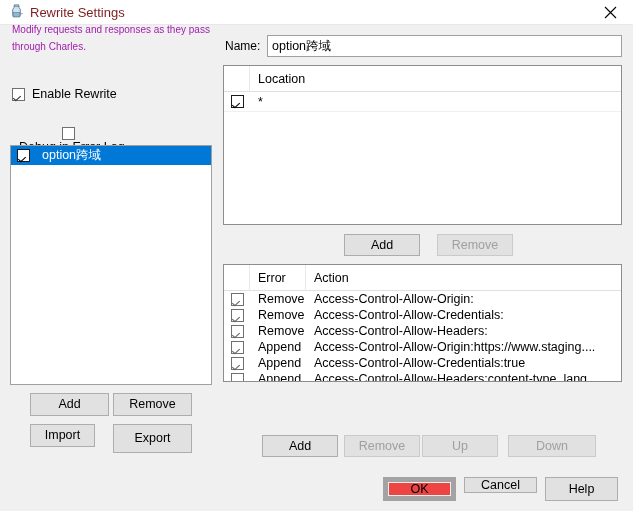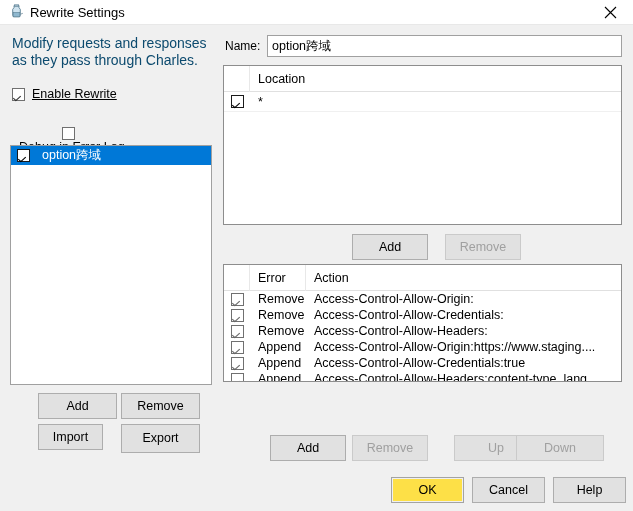--- a/index.html
+++ b/index.html
@@ -23,47 +23,47 @@
     background: #ffffff;
     border-bottom: 1px solid #e8e8e8;
   }
   #app-icon {
     position: absolute; left: 8px; top: 4px;
     width: 17px; height: 17px;
   }
   #title-text {
     position: absolute; left: 30px; top: 4px;
     font-size: 13px; line-height: 17px;
-    color: #000000;
+    color: #7f1d1d;
     white-space: nowrap;
   }
   #close-btn {
     position: absolute; right: 0; top: 0;
     width: 46px; height: 25px;
     display: flex; align-items: center; justify-content: center;
     cursor: default;
   }
   #close-btn svg { display: block; }
 
   
   #desc {
-    position: absolute; left: 12px; top: 35px;
+    position: absolute; left: 12px; top: 21px;
     width: 200px;
-    font-size: 14px;
+    font-size: 10px;
     line-height: 17px;
-    color: #0c4a6e;
+    color: #a21caf;
   }
 
   .cbrow {
     position: absolute; left: 12px;
     height: 16px;
     display: flex; align-items: center;
     white-space: nowrap;
   }
-  #cb-enable  { top: 86px; text-decoration: underline; }
+  #cb-enable  { top: 86px; }
   #cb-debug   { top: 127px; flex-direction: column; }
   .cbrow .cblabel { margin-left: 7px; font-size: 12.5px; }
 
   .wincb {
     width: 13px; height: 13px;
     border: 1px solid #707070;
     background: #fff;
     position: relative;
     flex: 0 0 auto;
   }
@@ -104,27 +104,26 @@
   .btn {
     background: #e1e1e1;
     border: 1px solid #adadad;
     font-family: "Liberation Sans", sans-serif;
     font-size: 12.5px;
     color: #000;
     text-align: center;
     line-height: 1;
     display: flex; align-items: center; justify-content: center;
     cursor: default;
-    padding: 12px;
-    margin-left: 8px;
+    padding: 7px;
   }
   .btn.disabled { color: #a0a0a0; border-color: #cacaca; background: #e1e1e1; }
   .btn.default {
-    background: #fde047;
-    border: 1px solid #a3a3a3;
+    background: #ef4444;
+    border: 5px solid #a3a3a3;
     box-shadow: inset 0 0 0 1px #f0f0f0;
   }
 
   #btn-add-left    { position: absolute; left: 30px;  top: 393px; width: 79px; height: 23px; }
   #btn-remove-left { position: absolute; left = 0; left: 113px; top: 393px; width: 79px; height: 23px; }
   #btn-import      { position: absolute; left: 30px;  top: 424px; width: 65px; height: 23px; }
   #btn-export      { position: absolute; left: 113px; top: 424px; width: 79px; height: 29px; }
 
   
   #name-label {
@@ -192,21 +191,21 @@
   }
   #loc-table .trow .cell.cbcell { justify-content: center; }
 
   
   #btn-add-mid    { position: absolute; left: 344px; top: 234px; width: 76px; height: 22px; }
   #btn-remove-mid { position: absolute; left = 0; left: 437px; top: 234px; width: 76px; height: 22px; }
 
   
   #btn-add-act    { position: absolute; left: 262px; top: 435px; width: 76px; height: 22px; }
   #btn-remove-act { position: absolute; left: 344px; top: 435px; width: 76px; height: 22px; }
-  #btn-up         { position: absolute; left: 446px; top: 435px; width: 84px; height: 22px; }
+  #btn-up         { position: absolute; left: 422px; top: 435px; width: 76px; height: 22px; }
   #btn-down       { position: absolute; left: 508px; top: 435px; width: 88px; height: 22px; }
 
   
   #btn-ok     { position: absolute; left: 383px; top: 477px; width: 73px; height: 24px; }
   #btn-cancel { position: absolute; left: 464px; top: 477px; width: 73px; height: 16px; }
   #btn-help   { position: absolute; left: 545px; top: 477px; width: 73px; height: 24px; }
 </style>
 </head>
 <body>
 

